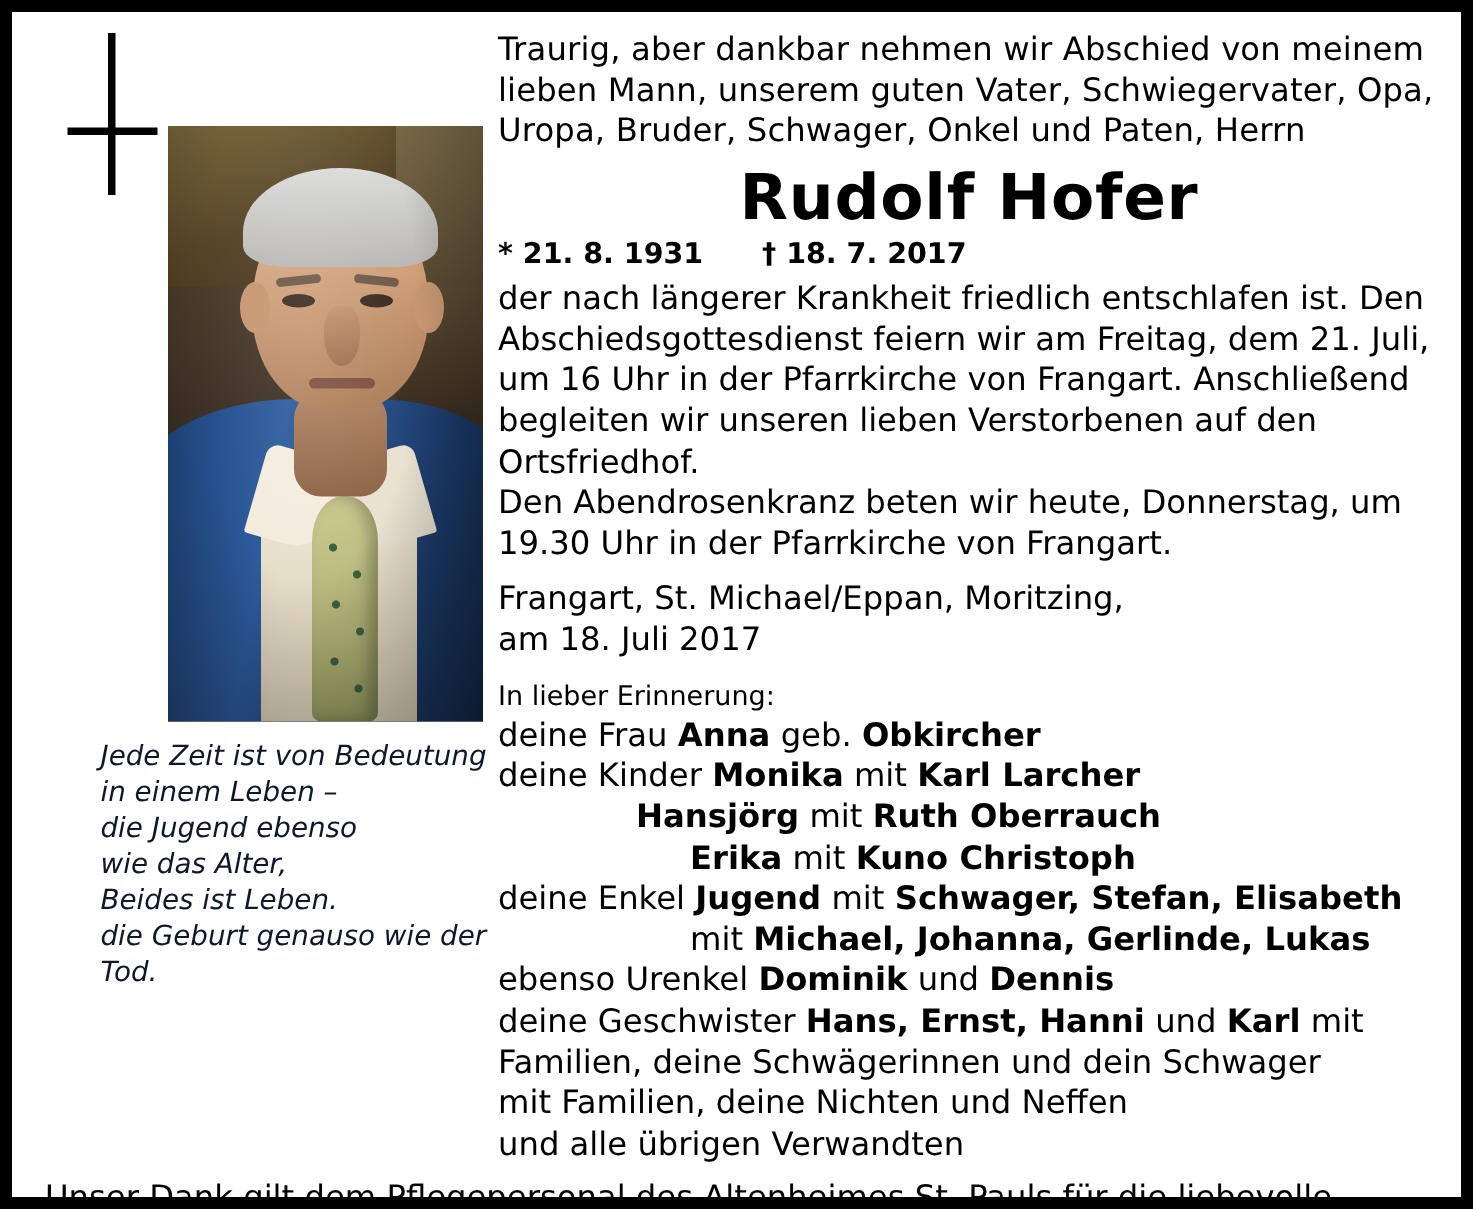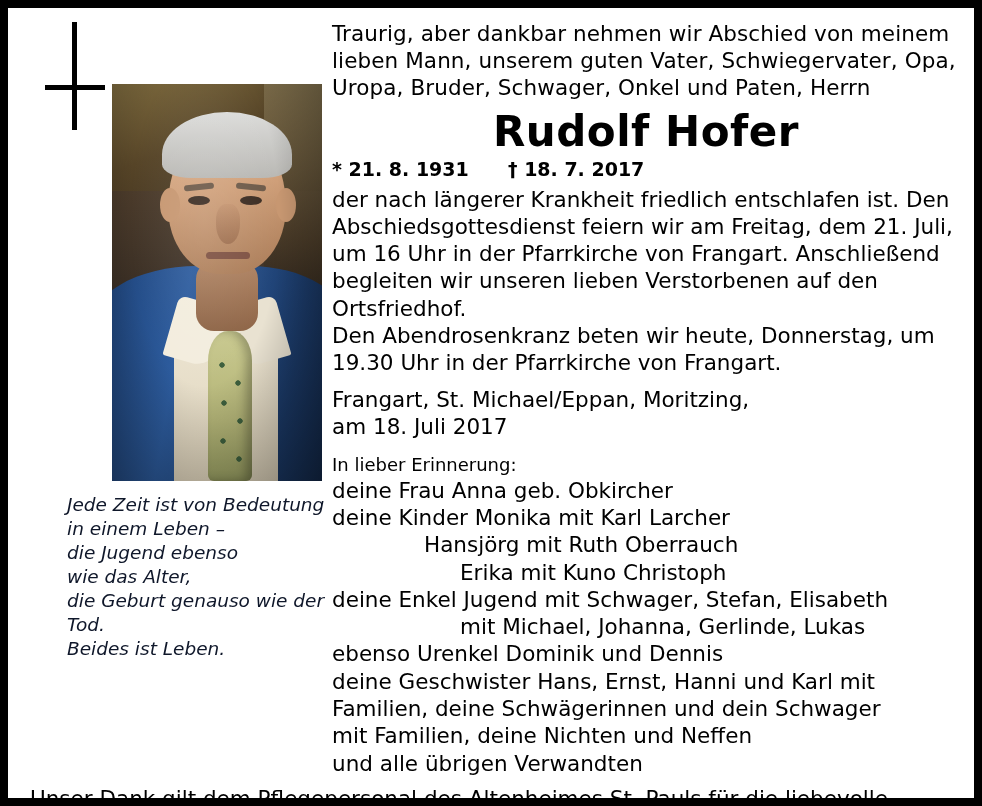--- a/index.html
+++ b/index.html
@@ -272,21 +272,21 @@
   }
   .memory-head {
     font-size: 18px;
     line-height: 1.26;
     margin-top: 14px;
   }
   .family {
     font-size: 21.5px;
     line-height: 1.27;
   }
-  .family b { font-weight: normal; }
+  .family b { font-weight: bold; }
   .family .indent1 { display: inline-block; width: 92px; }
   .family .indent2 { display: inline-block; width: 128px; }
 
   
   .bottom {
     margin-top: 8px;
     padding-left: 8px;
     font-size: 21.5px;
     line-height: 1.26;
   }
@@ -326,22 +326,22 @@
           <div class="nose"></div>
           <div class="mouth"></div>
           <div class="shadow"></div>
         </div>
 
         <div class="verse">
           <div>Jede Zeit ist von Bedeutung</div>
           <div>in einem Leben –</div>
           <div>die Jugend ebenso</div>
           <div>wie das Alter,</div>
+          <div>Beides ist Leben.</div>
           <div>die Geburt genauso wie der Tod.</div>
-          <div>Beides ist Leben.</div>
         </div>
       </div>
 
       <div class="right-col">
         <div class="intro">Traurig, aber dankbar nehmen wir Abschied von meinem lieben Mann, unserem guten Vater, Schwiegervater, Opa, Uropa, Bruder, Schwager, Onkel und Paten, Herrn</div>
 
         <div class="name">Rudolf Hofer</div>
 
         <div class="dates">
           <span>* 21. 8. 1931</span>

